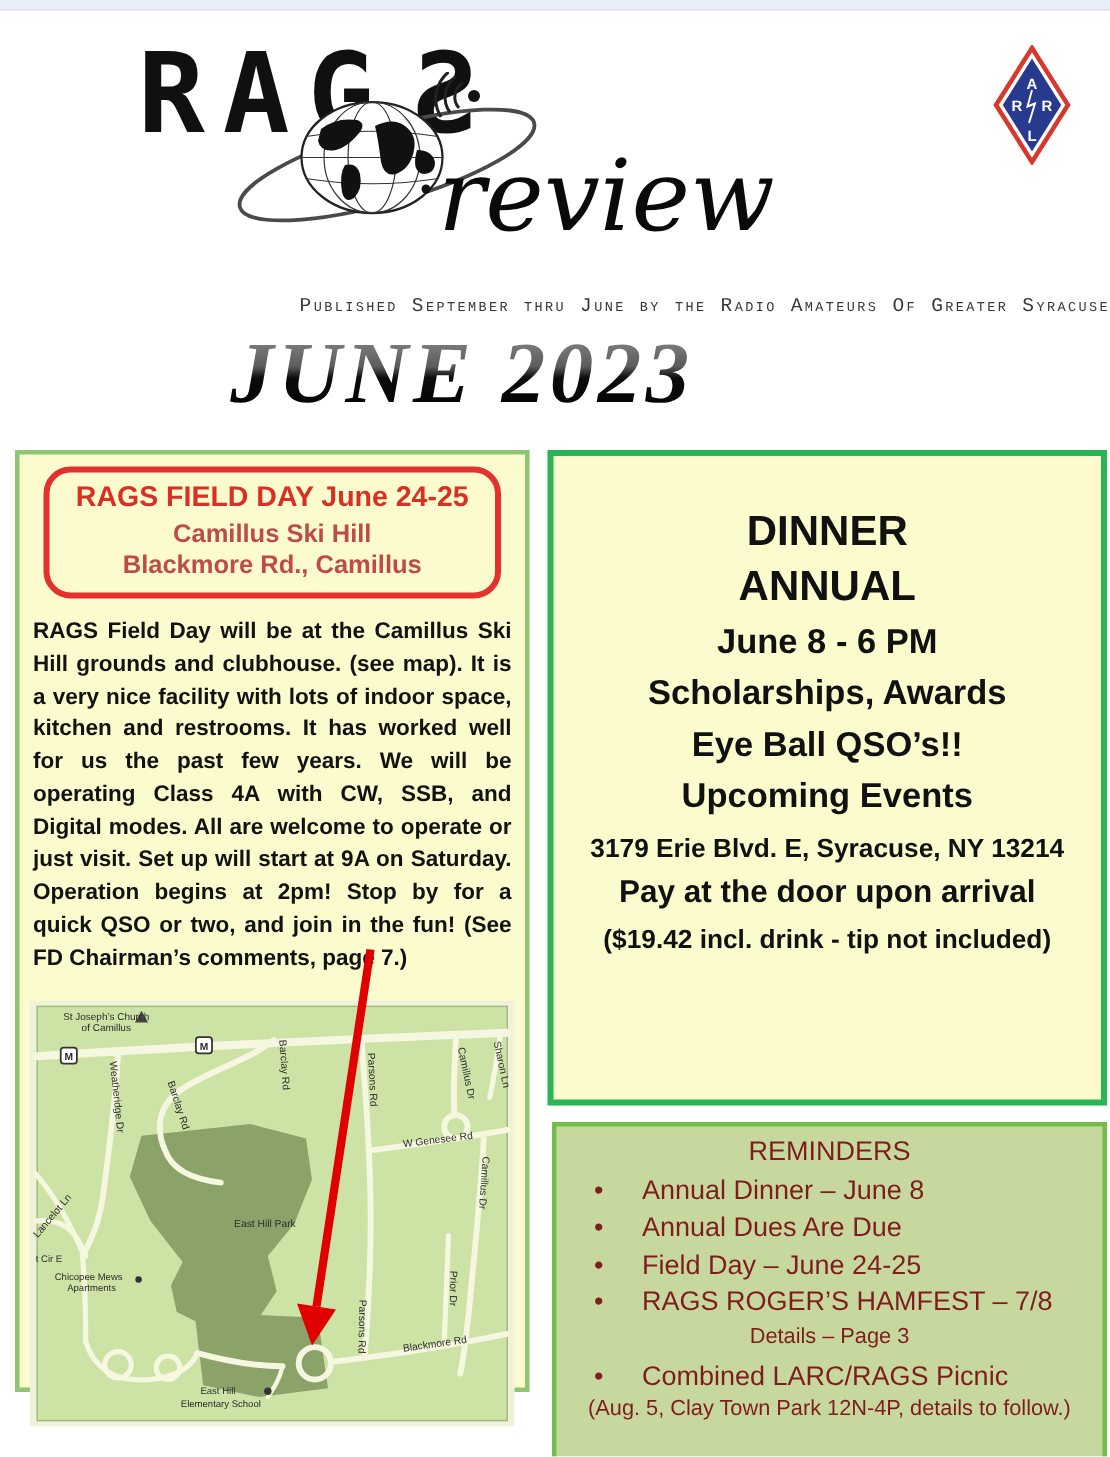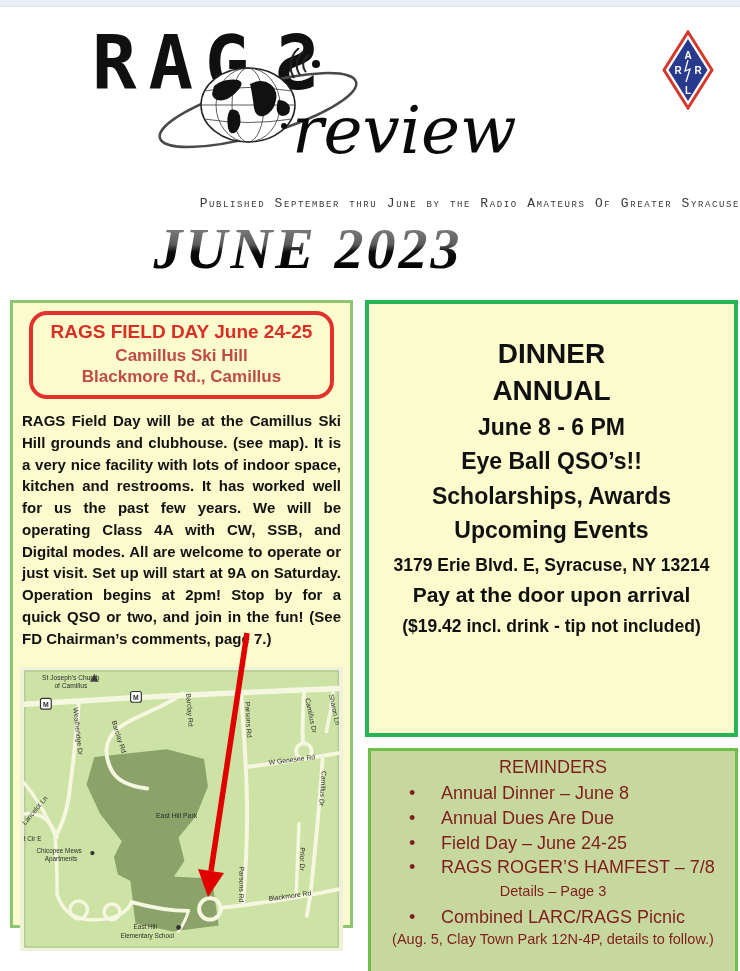--- a/index.html
+++ b/index.html
@@ -58,21 +58,21 @@
   .dinner-address { margin-top:7px; font-size:17.5px; font-weight:bold; }
   .dinner-pay { margin-top:7px; font-size:21px; font-weight:bold; }
   .dinner-price { margin-top:9px; font-size:17.5px; font-weight:bold; }
   .underlined { }
 
   
   .reminders-box { position:absolute; left:368px; top:748px; width:370px; height:229px;
                    box-sizing:border-box; background:#c7d89f; border:3px solid #72be4b;
                    color:#7f1d1d; }
   .reminders-title { text-align:center; font-size:18px; margin-top:6px; }
-  .reminders-list { list-style:none; margin:3px 18px 0; padding:0; }
+  .reminders-list { list-style:none; margin:3px 5px 0; padding:0; }
   .reminders-list li { position:relative; padding-left:52px; font-size:18px; line-height:1.38; }
   .reminders-list li::before { content:"\2022"; position:absolute; left:20px; }
   .details-note { text-align:center; font-size:14.5px; line-height:1.35; margin:2px 0; }
   .last-note { text-align:center; font-size:14.5px; line-height:1.3; }
 
   .map-label { font-family:"Liberation Sans", sans-serif; fill:#2d2d2d; }
 </style>
 </head>
 <body>
 
@@ -200,22 +200,22 @@
       <polygon points="211,570 185,566 195,594" fill="#e10000"></polygon>
     </svg>
   </section>
 
   <section class="dinner-box">
     <div class="dinner-title">
       <div>DINNER</div>
       <div>ANNUAL</div>
     </div>
     <div class="dinner-line">June 8 -  6 PM</div>
+    <div class="dinner-line">Scholarships, Awards</div>
     <div class="dinner-line">Eye Ball QSO’s!!</div>
-    <div class="dinner-line">Scholarships, Awards</div>
     <div class="dinner-line">Upcoming Events</div>
     <div class="dinner-address">3179 Erie Blvd. E, Syracuse, NY 13214</div>
     <div class="dinner-pay">Pay at the door upon arrival</div>
     <div class="dinner-price"><span>($19.42 incl. drink - </span><span class="underlined">tip not included</span><span>)</span></div>
   </section>
 
   <section class="reminders-box">
     <div class="reminders-title">REMINDERS</div>
     <ul class="reminders-list">
       <li>Annual Dinner – June 8</li>

